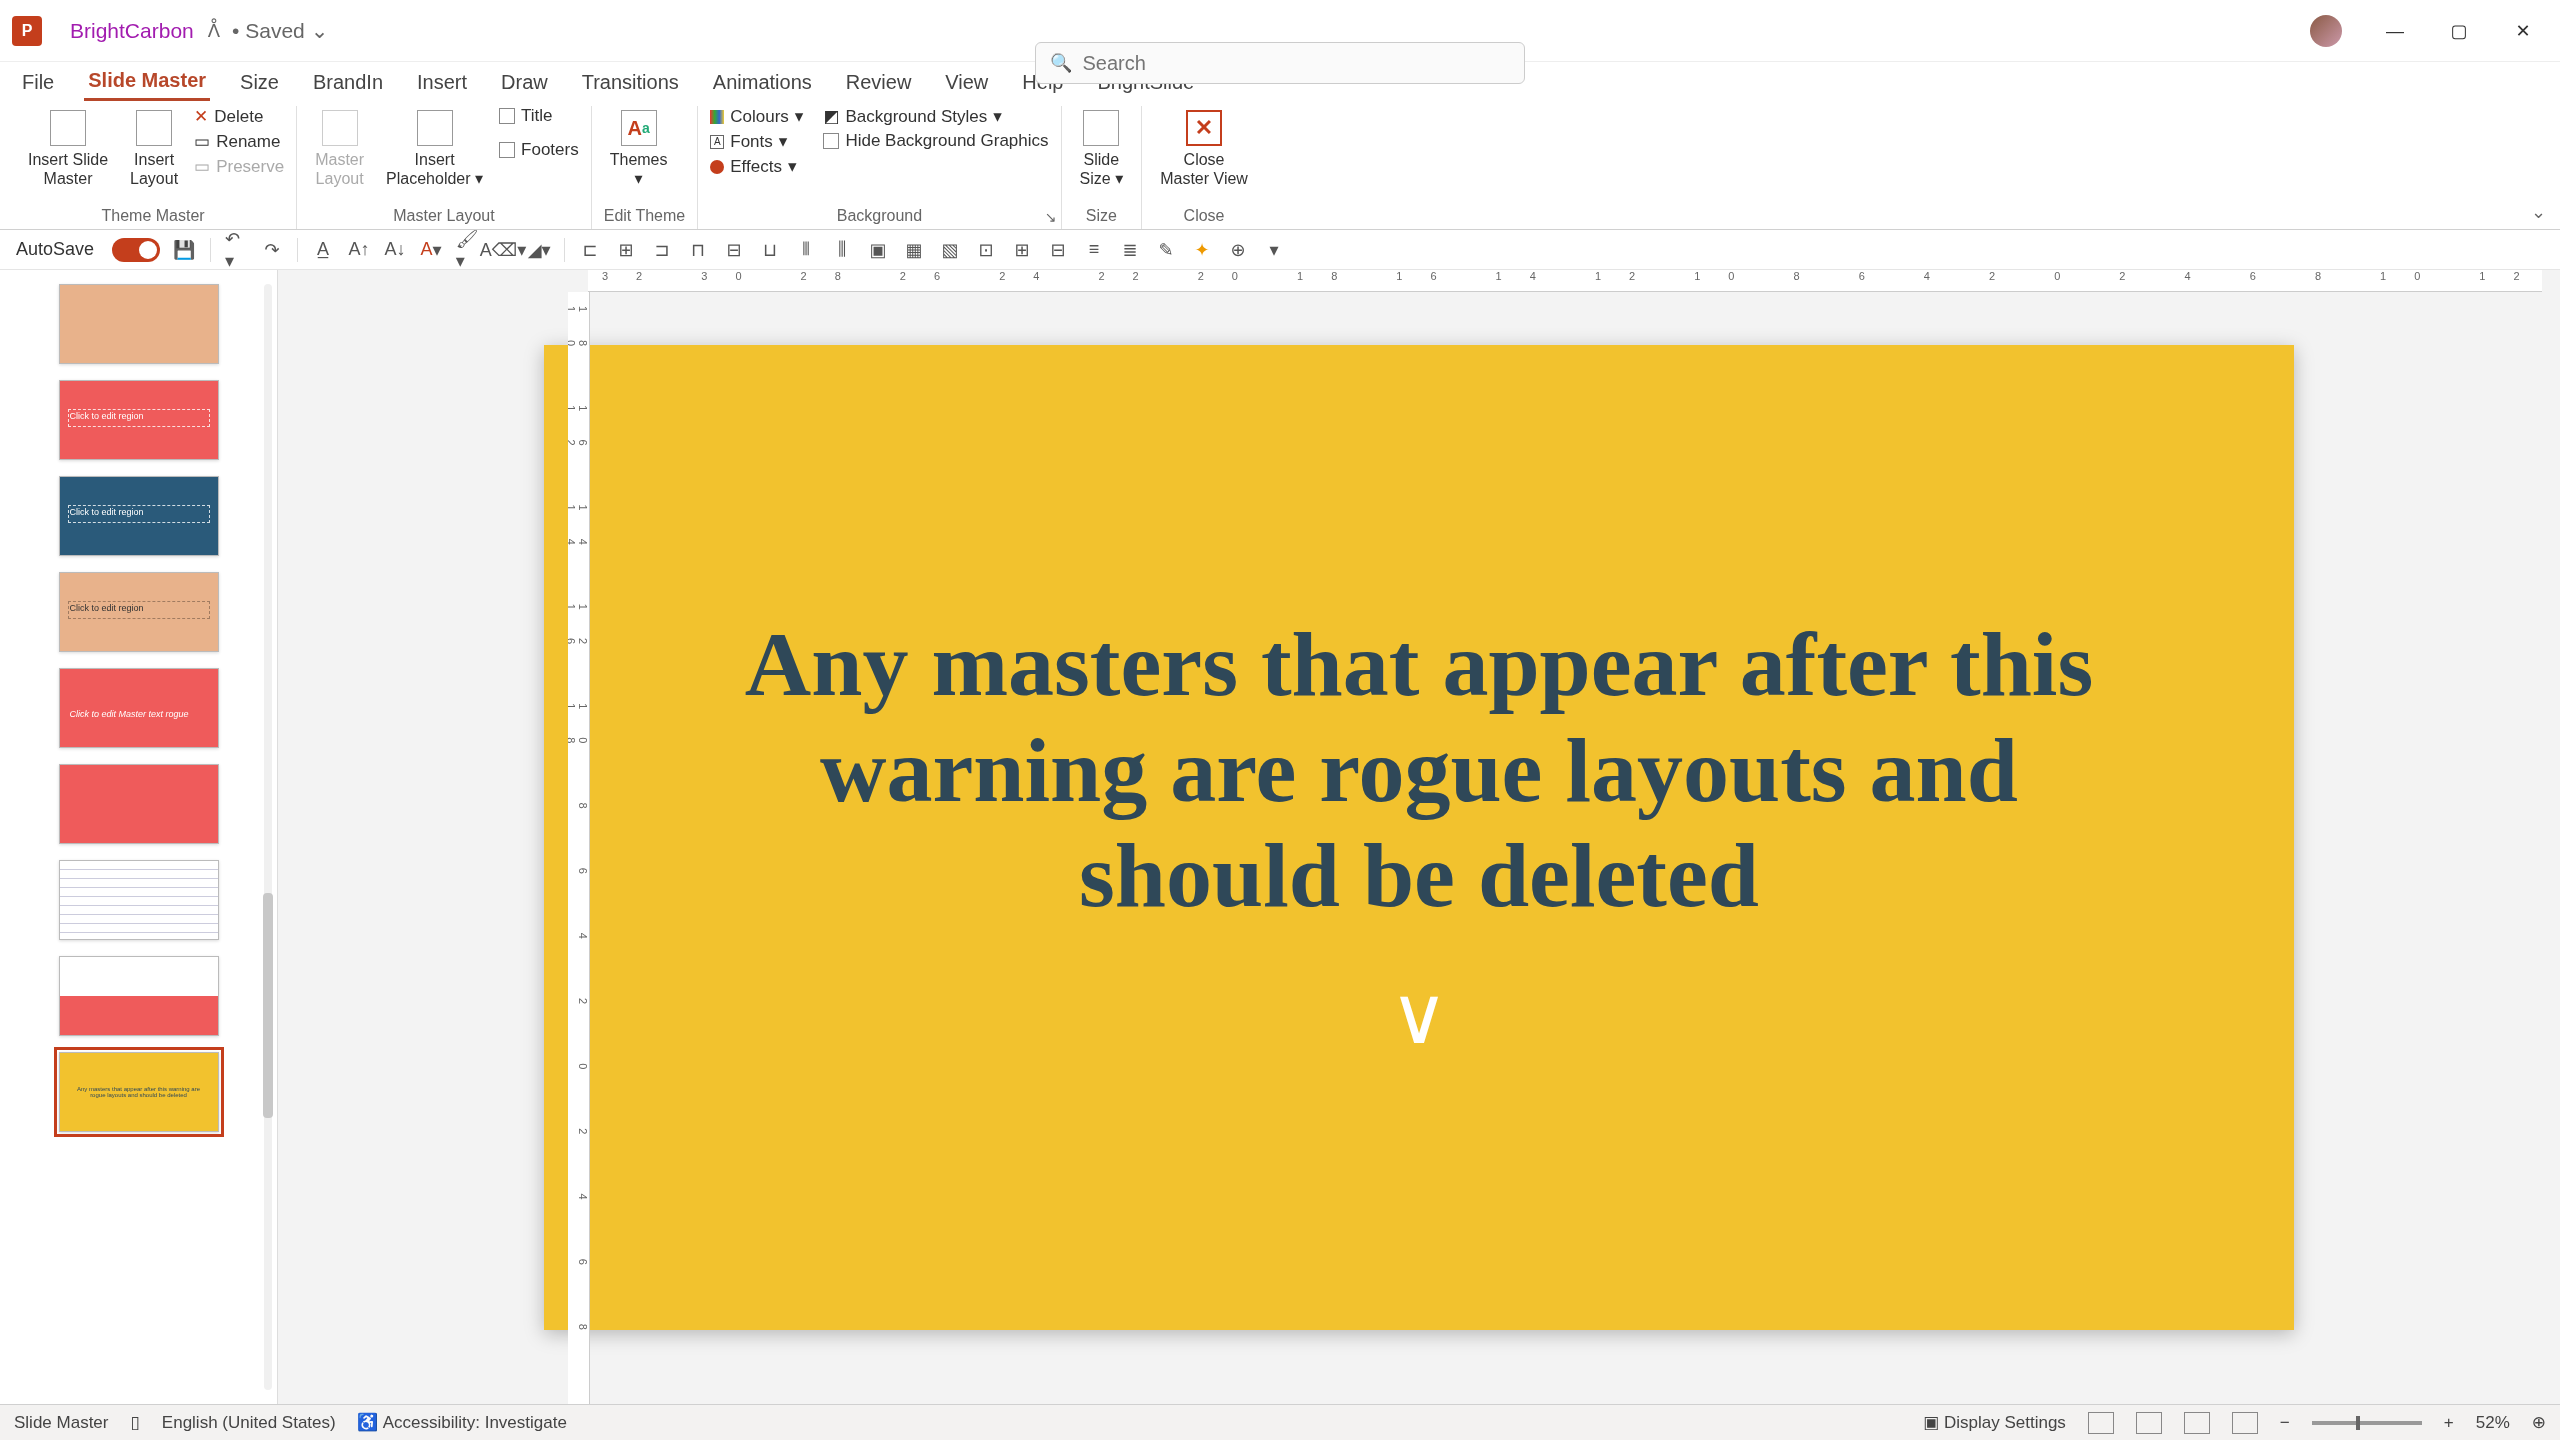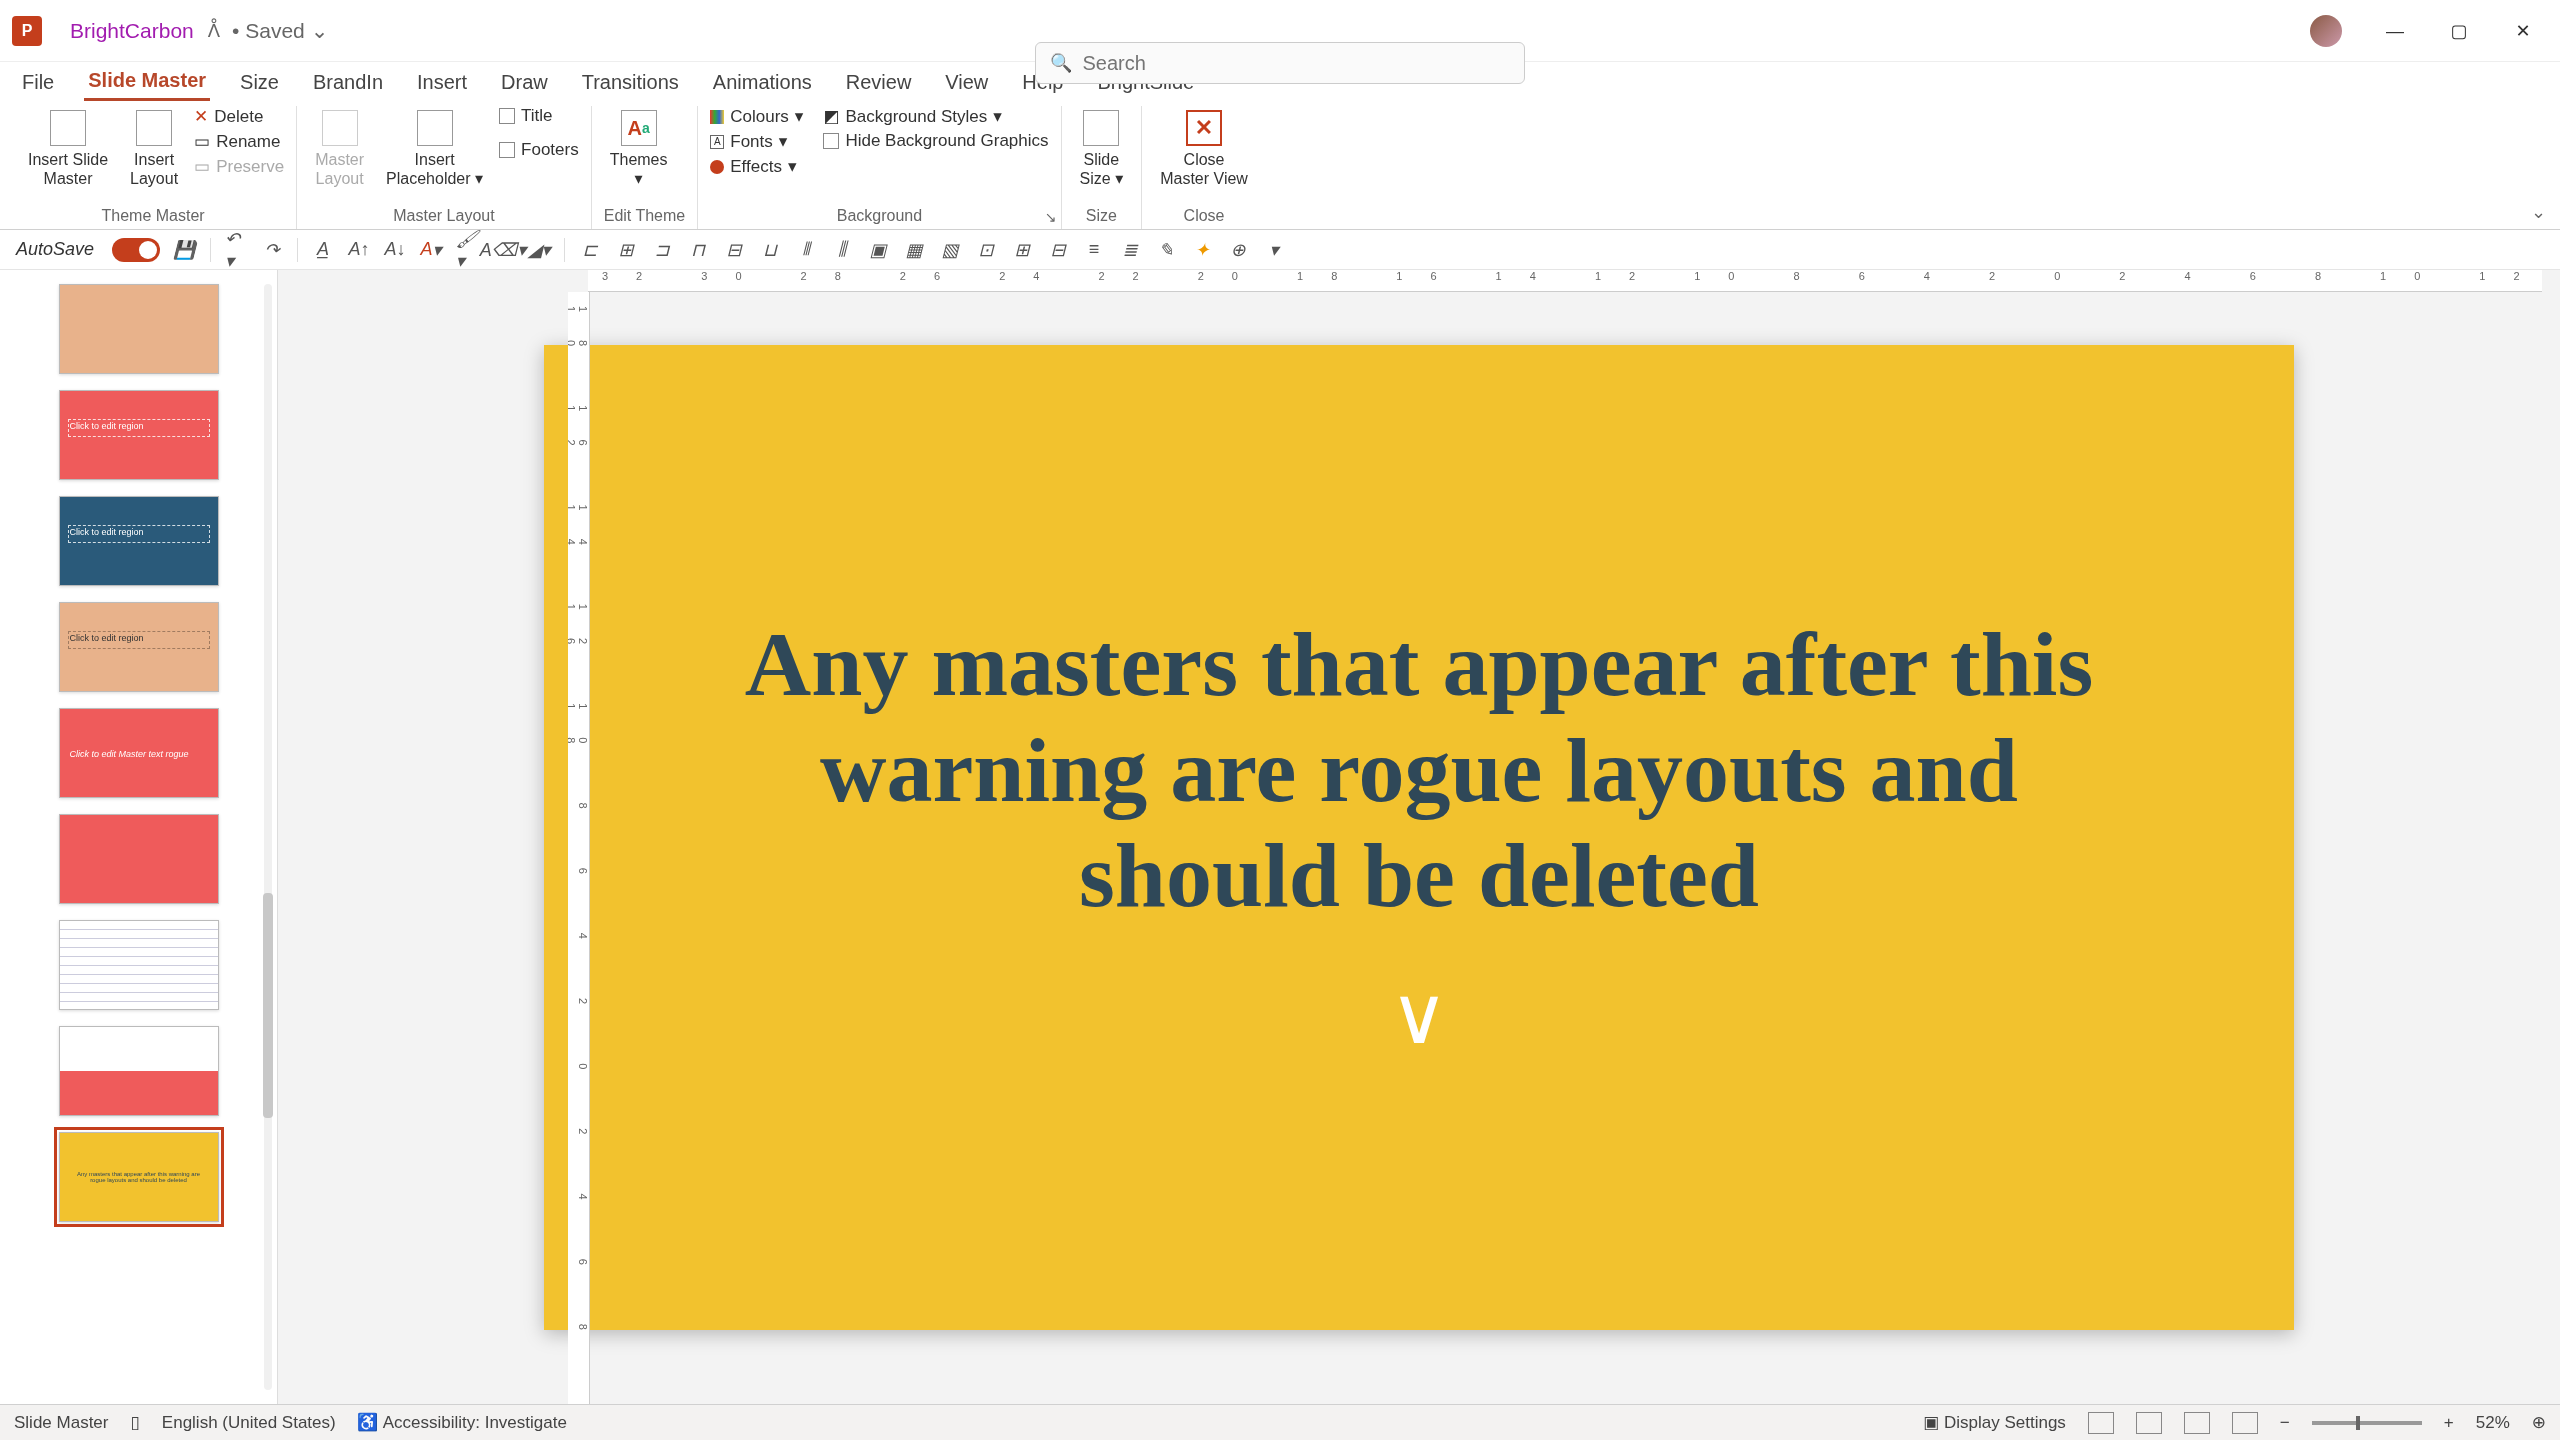--- a/index.html
+++ b/index.html
@@ -37,31 +37,31 @@
 .small-stack .srow { display: flex; align-items: center; gap: 6px; }
 .small-stack .srow.disabled { color: #aaa; }
 .chk { width: 16px; height: 16px; border: 1px solid #888; }
 .mini-square { width: 14px; height: 14px; display: inline-block; }
 .close-icon { width: 36px; height: 36px; border: 2px solid #c43e1c; display:flex; align-items:center; justify-content:center; color:#c43e1c; font-size:22px; font-weight:bold;}
 .themes-icon { width: 36px; height: 36px; border: 1px solid #999; display:flex; align-items:center; justify-content:center;}
 
 .collapse-caret { position: absolute; right: 14px; bottom: 6px; color: #666; font-size: 18px; }
 .dialog-launcher { position:absolute; font-size:14px; color:#666; }
 
-.qat { height: 40px; display: flex; align-items: center; gap: 14px; padding: 0 16px; background: #fff; border-bottom: 1px solid #e5e5e5; font-style: italic; }
+.qat { height: 40px; display: flex; align-items: center; gap: 14px; padding: 0 16px; background: #fff; border-bottom: 1px solid #e5e5e5; }
 .qat-label { font-size: 18px; color: #333; margin-right: 4px; }
 .toggle { width: 48px; height: 24px; border-radius: 12px; background: #c43e1c; position: relative; }
 .toggle::after { content:''; position:absolute; right:3px; top:3px; width:18px; height:18px; background:#fff; border-radius:50%; }
 .qat-icon { width: 22px; height: 22px; display:flex; align-items:center; justify-content:center; color:#555; font-size:18px; }
 .qat-sep { width:1px; height:24px; background:#ddd; }
 
 .workspace { display: flex; height: calc(1440px - 62px - 40px - 128px - 40px - 36px); background: #f3f3f3; position: relative; }
 
 .thumb-panel { width: 278px; background: #fff; border-right: 1px solid #ddd; overflow-y: auto; padding: 14px 0; position: relative; }
-.thumb { width: 160px; height: 90px; margin: 0 auto 16px auto; border: 1px solid #bbb; box-shadow: 0 1px 3px rgba(0,0,0,.15); position: relative; }
+.thumb { width: 160px; height: 80px; margin: 0 auto 16px auto; border: 1px solid #bbb; box-shadow: 0 1px 3px rgba(0,0,0,.15); position: relative; }
 .thumb.selected { outline: 3px solid #c43e1c; outline-offset: 2px; }
 .thumb-scrollbar { position: absolute; right: 2px; top: 4px; bottom: 4px; width: 14px; }
 .thumb-scrollbar .track { position:absolute; top:10px; bottom:10px; left:3px; right:3px; background:#f0f0f0; border-radius:4px;}
 .thumb-scrollbar .handle { position:absolute; left:2px; right:2px; background:#c8c8c8; border-radius:4px;}
 
 .ruler-h { position: absolute; left: 310px; right: 18px; top: 0; height: 22px; background: #fff; border-bottom: 1px solid #ccc; font-size: 11px; color: #666; overflow:hidden; white-space:nowrap; letter-spacing: 28px; padding-left: 14px;}
 .ruler-v { position: absolute; left: 290px; top: 22px; bottom: 0; width: 22px; background: #fff; border-right: 1px solid #ccc; font-size: 11px; color: #666; writing-mode: vertical-rl; overflow:hidden;letter-spacing: 28px; padding-top: 14px;}
 
 .canvas-area { flex: 1; position: relative; background: #f3f3f3; display: flex; align-items: center; justify-content: center; }
 .slide { width: 1750px; height: 985px; background: #f2c22e; box-shadow: 0 4px 18px rgba(0,0,0,.25); display: flex; flex-direction: column; align-items: center; justify-content: center; gap: 40px; }

